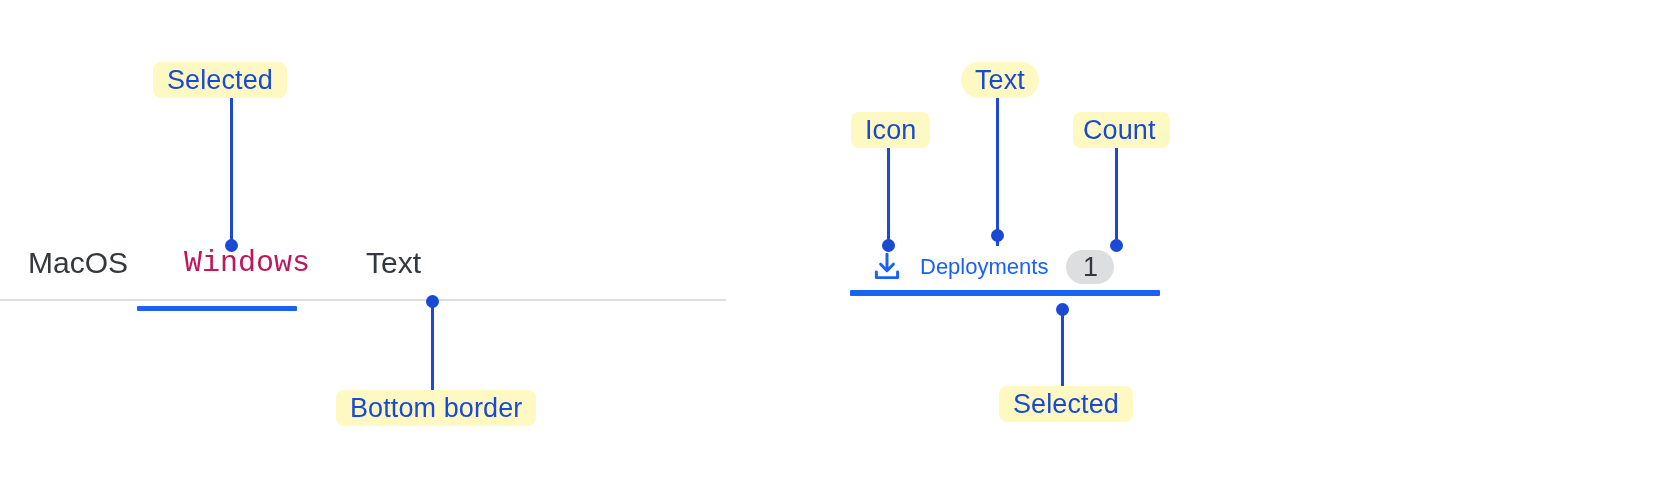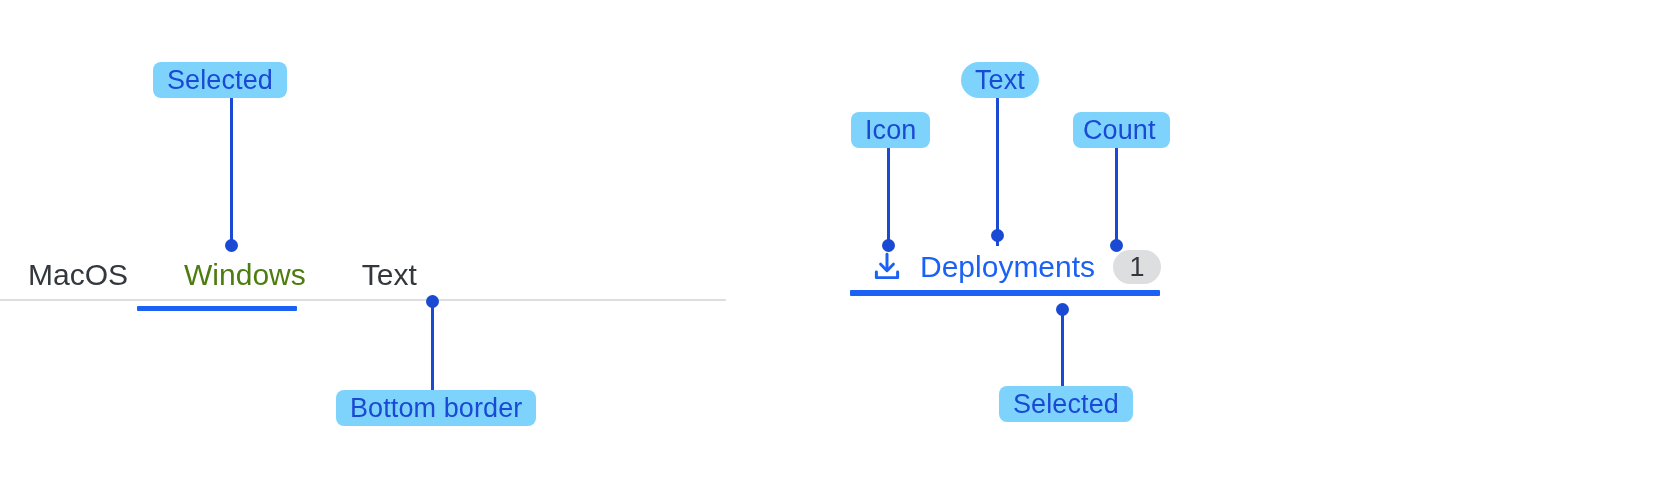--- a/index.html
+++ b/index.html
@@ -18,21 +18,21 @@
     background: #ffffff;
     overflow: hidden;
   }
 
   
   .callout {
     position: absolute;
     display: flex;
     align-items: center;
     justify-content: center;
-    background: #7dd3fc;
+    background: #fef9c3;
     color: #1A49D4;
     border-radius: 8px;
     font-size: 27px;
     line-height: 1;
     letter-spacing: 0.1px;
     padding: 0 14px;
     height: 36px;
     white-space: nowrap;
     box-sizing: border-box;
   }
@@ -51,21 +51,20 @@
     background: #1A49D4;
   }
 
   
   .tabbar {
     position: absolute;
     left: 0;
     top: 248px;
     width: 760px;
     height: 56px;
-    margin-top: 12px;
   }
   .tabstrip {
     position: absolute;
     left: 0;
     top: 0;
     display: flex;
     align-items: flex-start;
   }
   .tab {
     font-size: 30px;
@@ -73,21 +72,22 @@
     color: #32383E;
     padding: 0 28px;
     white-space: nowrap;
     position: relative;
     background: none;
     border: none;
     font-family: "Liberation Sans", sans-serif;
     cursor: pointer;
   }
   .tab.active {
-    color: #4d7c0f;
+    color: #be185d;
+    font-family: Liberation Mono, monospace;
   }
   .tab-underline {
     position: absolute;
     background: #1B61F5;
     height: 5px;
     border-radius: 1px;
   }
   .divider {
     position: absolute;
     background: #DCDEE0;
@@ -102,21 +102,21 @@
     white-space: nowrap;
   }
   .dl-icon {
     display: inline-flex;
     align-items: center;
     justify-content: center;
     width: 34px;
     height: 34px;
   }
   .tab-text {
-    font-size: 30px;
+    font-size: 22px;
     line-height: 1;
     color: #1B61F5;
     margin-left: 16px;
   }
   .count-badge {
     display: inline-flex;
     align-items: center;
     justify-content: center;
     margin-left: 18px;
     min-width: 48px;

